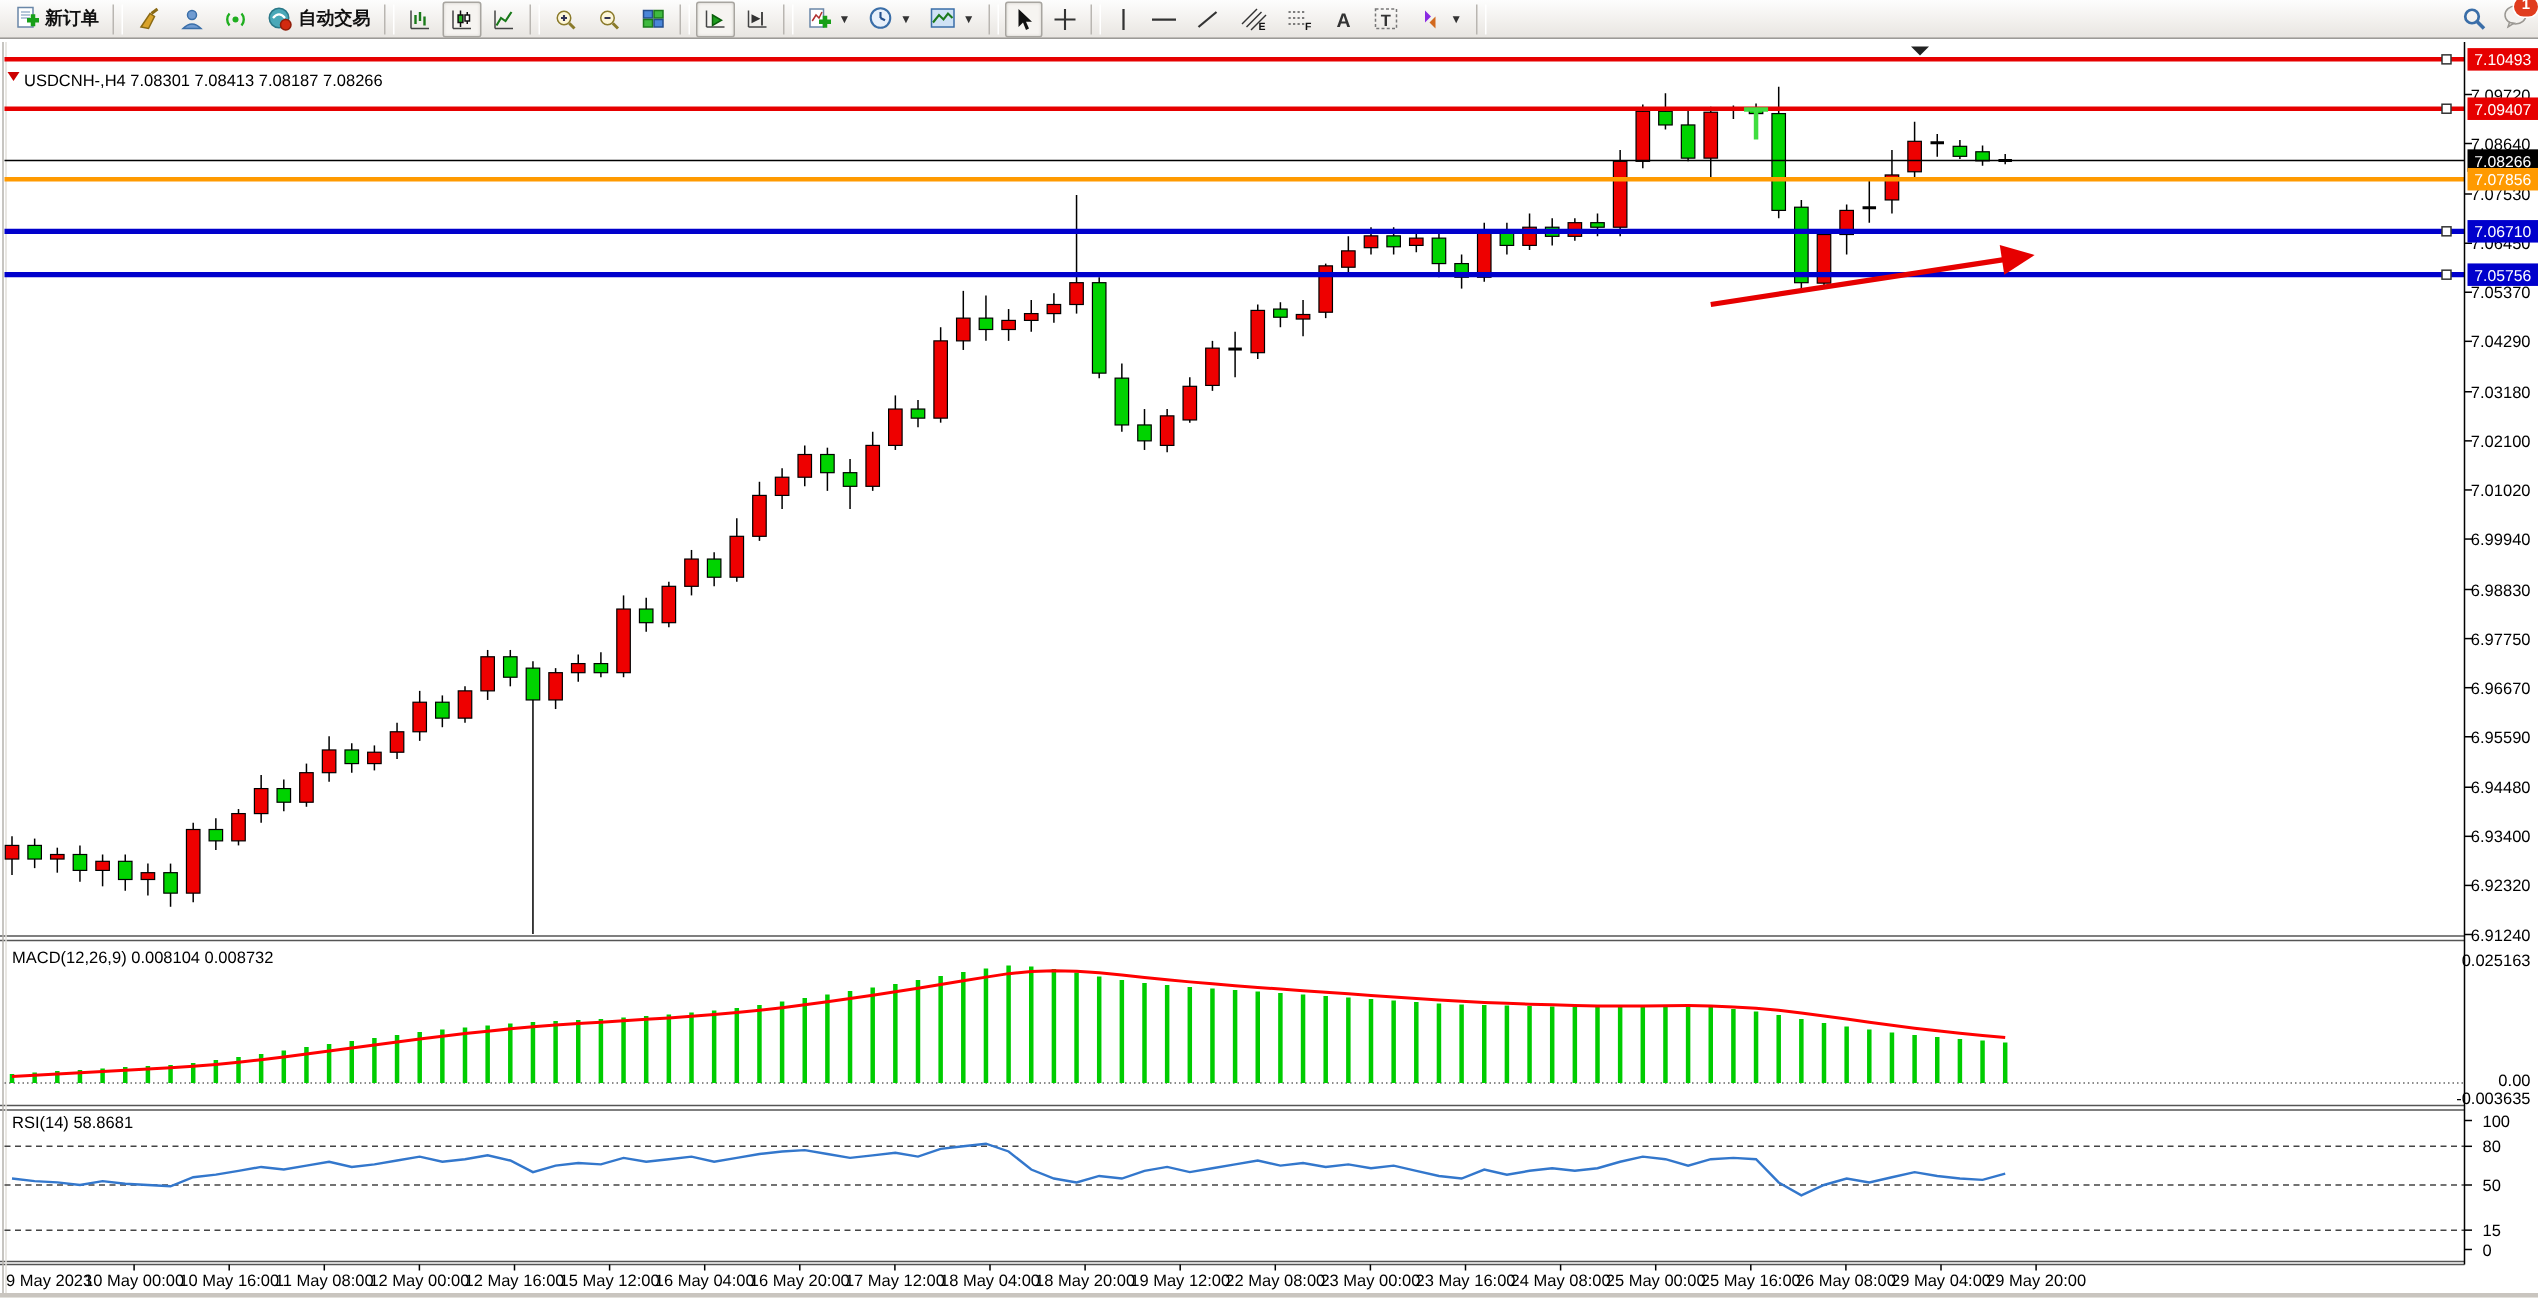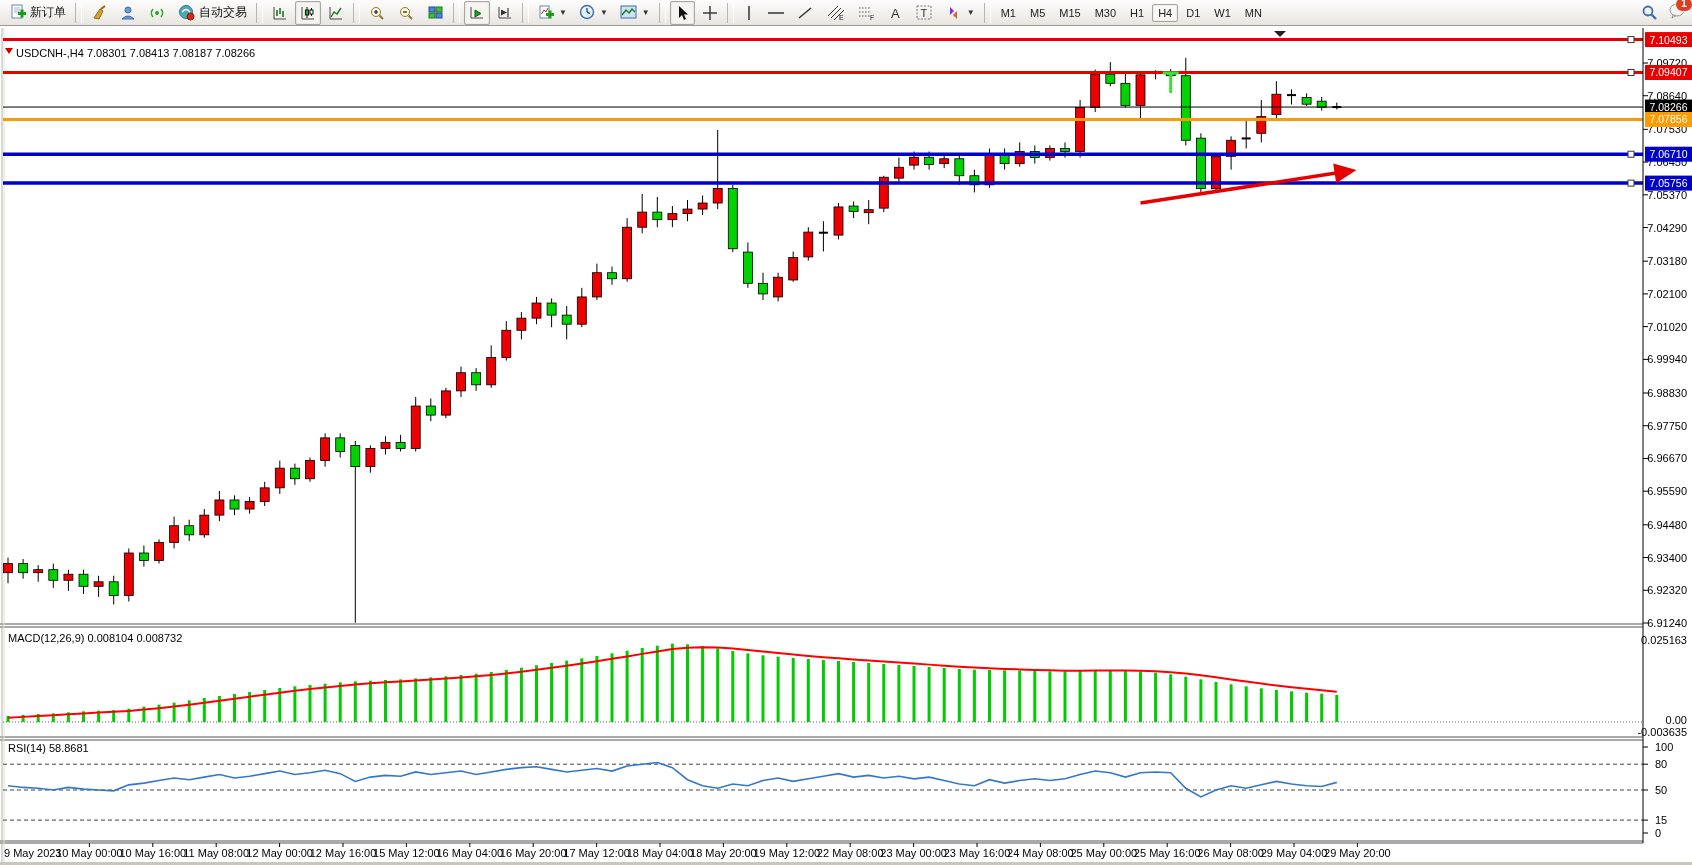--- a/index.html
+++ b/index.html
@@ -8,21 +8,21 @@
   
   .toolbar{position:absolute;left:0;top:0;width:1692px;height:26px;
     background:linear-gradient(#fdfdfd,#f1efec 60%,#e8e5e1);
     border-bottom:1px solid #9c9a97;display:flex;align-items:center;
     padding-left:4px;box-sizing:border-box;z-index:50;}
   .tb-group{display:flex;align-items:center;height:26px;}
   .tb-sep{width:5px;height:20px;margin:0 3px;
     border-left:1px solid #b9b6b1;border-right:1px solid #fff;}
   .tb-btn{display:flex;align-items:center;gap:3px;padding:2px 4px;margin:0 1px;
     border:1px solid transparent;border-radius:2px;height:18px;cursor:default;
-    font-size:12px;color:#111;white-space:nowrap;}
+    font-size:12px;color:#111;white-space:nowrap;font-weight:bold;}
   .tb-btn.active{background:#f6f4f1;border:1px solid #a8a5a0;box-shadow:inset 0 0 2px #cfccc7;}
   .tb-btn svg{display:block;}
   .caret{font-size:8px;color:#333;margin-left:1px;}
   .tf-btn{font-size:11px;color:#222;padding:2px 5px;margin:0 1px;border:1px solid transparent;border-radius:2px;}
   .tf-btn.active{background:#faf9f7;border:1px solid #a8a5a0;box-shadow:inset 0 0 2px #d5d2cd;}
   .tb-right{margin-left:auto;display:flex;align-items:center;margin-right:6px;}
   .chat-wrap{position:relative;margin-left:10px;}
   .badge{position:absolute;top:-5px;right:-7px;background:#e03c1e;color:#fff;
     border-radius:8px;font-size:10px;line-height:12px;min-width:12px;height:13px;
     text-align:center;padding:0 2px;font-weight:bold;border:1px solid #fff;}
@@ -231,31 +231,20 @@
     </div>
     <div class="tb-btn">
       <svg width="18" height="16" viewBox="0 0 18 16">
         <polygon points="5,2 9,6 5,10" fill="#8a2be2"></polygon>
         <polygon points="12,6 8,10 12,14" fill="#d2691e"></polygon>
       </svg>
       <span class="caret">▼</span>
     </div>
   </div>
   <div class="tb-sep"></div>
-  <div class="tb-group" id="tf-group">
-      <div class="tf-btn">M1</div>
-      <div class="tf-btn">M5</div>
-      <div class="tf-btn">M15</div>
-      <div class="tf-btn">M30</div>
-      <div class="tf-btn">H1</div>
-      <div class="tf-btn active">H4</div>
-      <div class="tf-btn">D1</div>
-      <div class="tf-btn">W1</div>
-      <div class="tf-btn">MN</div>
-    </div>
   <div class="tb-right">
     <svg width="17" height="17" viewBox="0 0 17 17">
       <circle cx="7" cy="7" r="4.5" fill="none" stroke="#3a6ea8" stroke-width="1.8"></circle>
       <line x1="10.5" y1="10.5" x2="15" y2="15" stroke="#3a6ea8" stroke-width="2.4"></line>
     </svg>
     <div class="chat-wrap">
       <svg width="18" height="17" viewBox="0 0 18 17">
         <ellipse cx="9" cy="8" rx="7" ry="6" fill="#f4f2ef" stroke="#9a9792"></ellipse>
         <path d="M5 13 L4 16 L8 13.5 Z" fill="#f4f2ef" stroke="#9a9792"></path>
       </svg>

